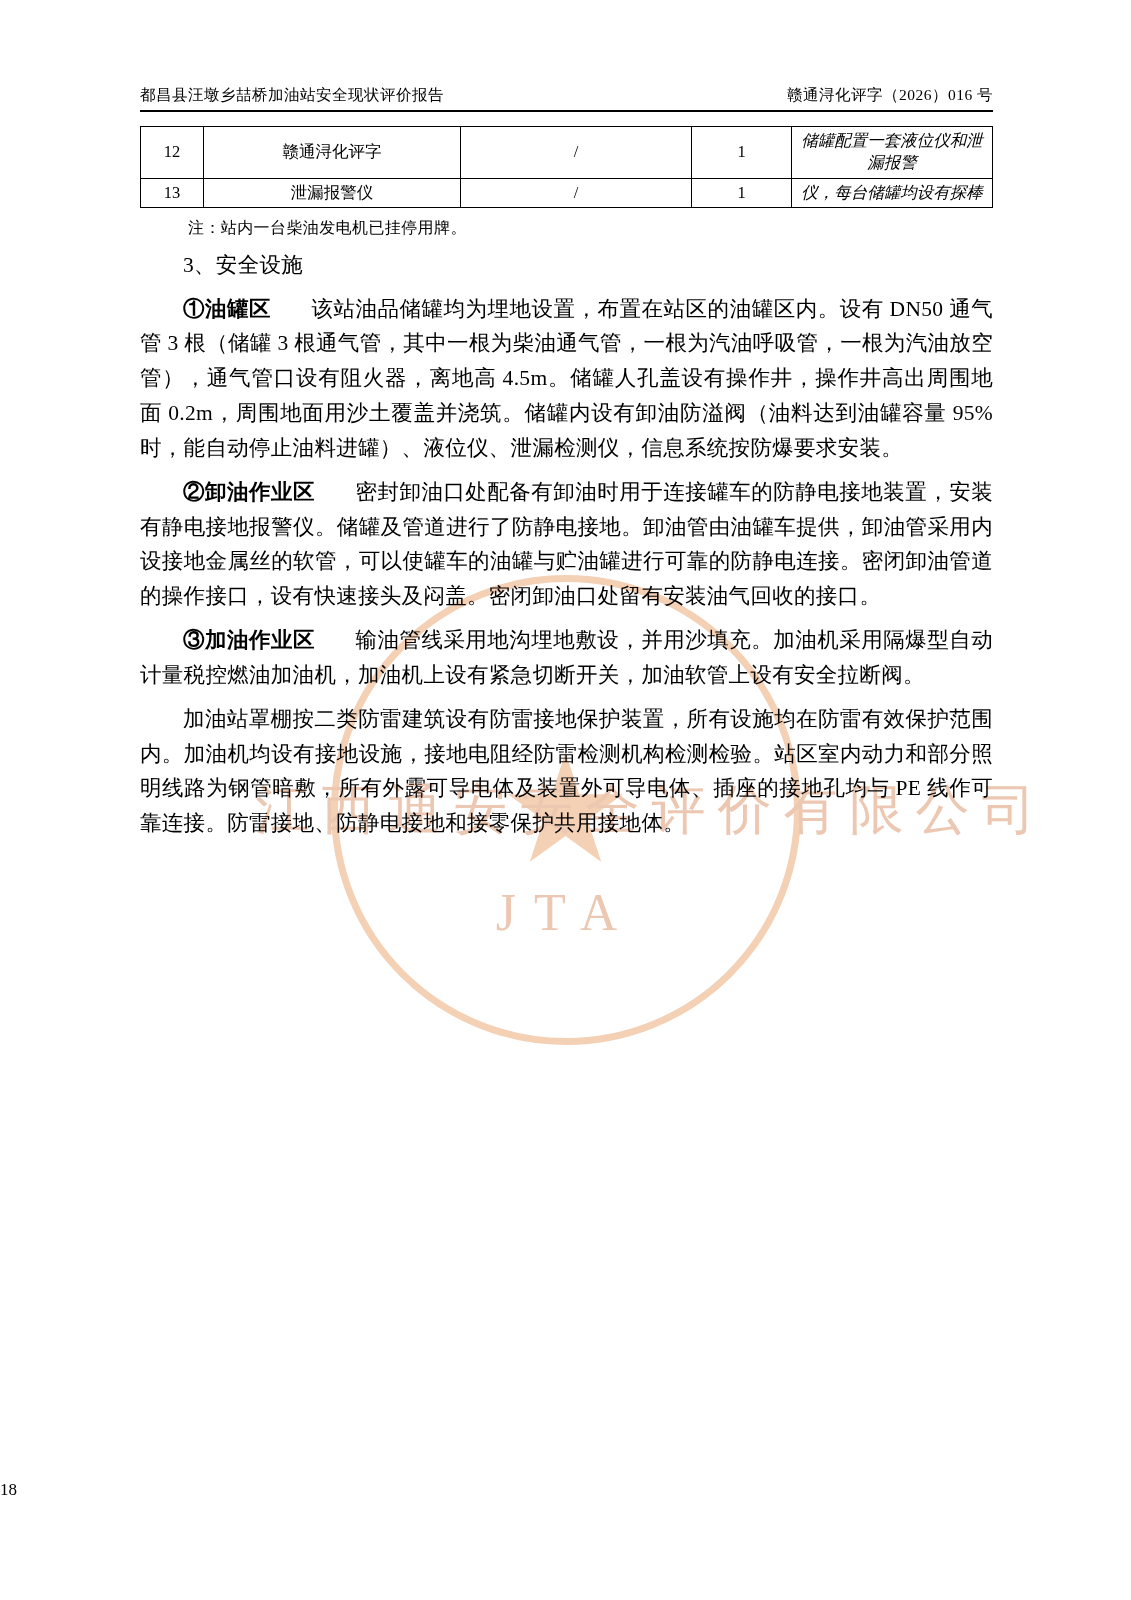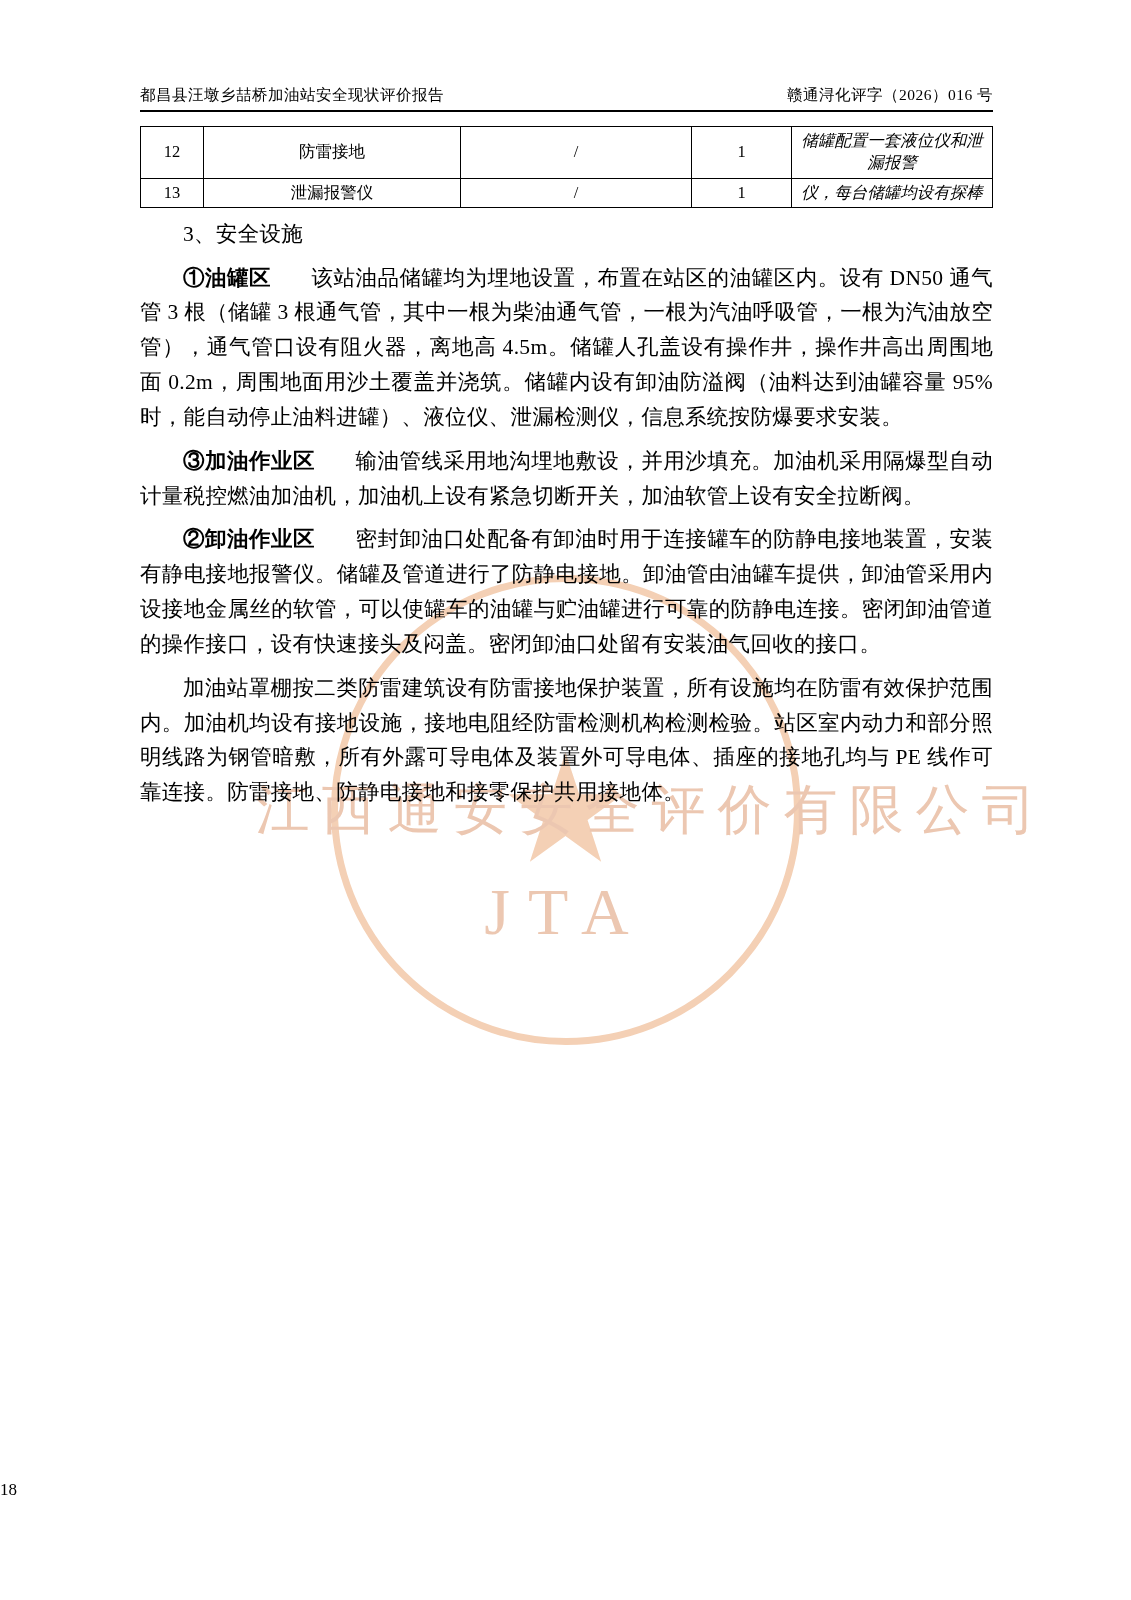--- a/index.html
+++ b/index.html
@@ -124,21 +124,21 @@
     font-family: "Liberation Serif", serif;
     white-space: nowrap;
   }
   .wm-sub {
     position: absolute;
     left: 50%;
     top: 66%;
     transform: translate(-50%,-50%);
     width: 620px;
     text-align: center;
-    font-size: 66px;
+    font-size: 52px;
     letter-spacing: 18px;
     color: #d98f63;
     white-space: nowrap;
   }
   
   .page-number {
     position: absolute;
     left: 0;
     right: 0;
     top: 1480px;
@@ -162,53 +162,54 @@
 
     <div class="header">
       <div class="left">都昌县汪墩乡喆桥加油站安全现状评价报告</div>
       <div class="right">赣通浔化评字（2026）016 号</div>
     </div>
 
     <table class="tbl">
       <tbody>
         <tr>
           <td class="col-no">12</td>
-          <td class="col-name">防雷接地</td>
+          <td class="col-name">赣通浔化评字</td>
           <td class="col-spec">/</td>
           <td class="col-qty">1</td>
           <td class="col-rem remark">储罐配置一套液位仪和泄漏报警</td>
         </tr>
         <tr>
           <td class="col-no">13</td>
           <td class="col-name">泄漏报警仪</td>
           <td class="col-spec">/</td>
           <td class="col-qty">1</td>
           <td class="col-rem remark">仪，每台储罐均设有探棒</td>
         </tr>
       </tbody>
     </table>
 
+    <div class="note">注：站内一台柴油发电机已挂停用牌。</div>
 
 
     <p class="para indent">3、安全设施</p>
 
     <p class="para indent">
       <span class="bold">①油罐区</span>
       <span style="display:inline-block;width:1.6em"></span><span>该站油品储罐均为埋地设置，布置在站区的油罐区内。设有 DN50 通气管 3 根（储罐 3 根通气管，其中一根为柴油通气管，一根为汽油呼吸管，一根为汽油放空管），通气管口设有阻火器，离地高 4.5m。储罐人孔盖设有操作井，操作井高出周围地面 0.2m，周围地面用沙土覆盖并浇筑。储罐内设有卸油防溢阀（油料达到油罐容量 95%时，能自动停止油料进罐）、液位仪、泄漏检测仪，信息系统按防爆要求安装。</span>
     </p>
 
     <p class="para indent">
+      <span class="bold">②卸油作业区</span>
+      <span style="display:inline-block;width:1.6em"></span><span>密封卸油口处配备有卸油时用于连接罐车的防静电接地装置，安装有静电接地报警仪。储罐及管道进行了防静电接地。卸油管由油罐车提供，卸油管采用内设接地金属丝的软管，可以使罐车的油罐与贮油罐进行可靠的防静电连接。密闭卸油管道的操作接口，设有快速接头及闷盖。密闭卸油口处留有安装油气回收的接口。</span>
+    </p>
+
+    <p class="para indent">
       <span class="bold">③加油作业区</span>
       <span style="display:inline-block;width:1.6em"></span><span>输油管线采用地沟埋地敷设，并用沙填充。加油机采用隔爆型自动计量税控燃油加油机，加油机上设有紧急切断开关，加油软管上设有安全拉断阀。</span>
     </p>
 
-    <p class="para indent">
-      <span class="bold">②卸油作业区</span>
-      <span style="display:inline-block;width:1.6em"></span><span>密封卸油口处配备有卸油时用于连接罐车的防静电接地装置，安装有静电接地报警仪。储罐及管道进行了防静电接地。卸油管由油罐车提供，卸油管采用内设接地金属丝的软管，可以使罐车的油罐与贮油罐进行可靠的防静电连接。密闭卸油管道的操作接口，设有快速接头及闷盖。密闭卸油口处留有安装油气回收的接口。</span>
-    </p>
-
     <p class="para indent">加油站罩棚按二类防雷建筑设有防雷接地保护装置，所有设施均在防雷有效保护范围内。加油机均设有接地设施，接地电阻经防雷检测机构检测检验。站区室内动力和部分照明线路为钢管暗敷，所有外露可导电体及装置外可导电体、插座的接地孔均与 PE 线作可靠连接。防雷接地、防静电接地和接零保护共用接地体。</p>
 
   </div>
 
   <div class="page-number">18</div>
 
 </div>
 
 </body></html>

